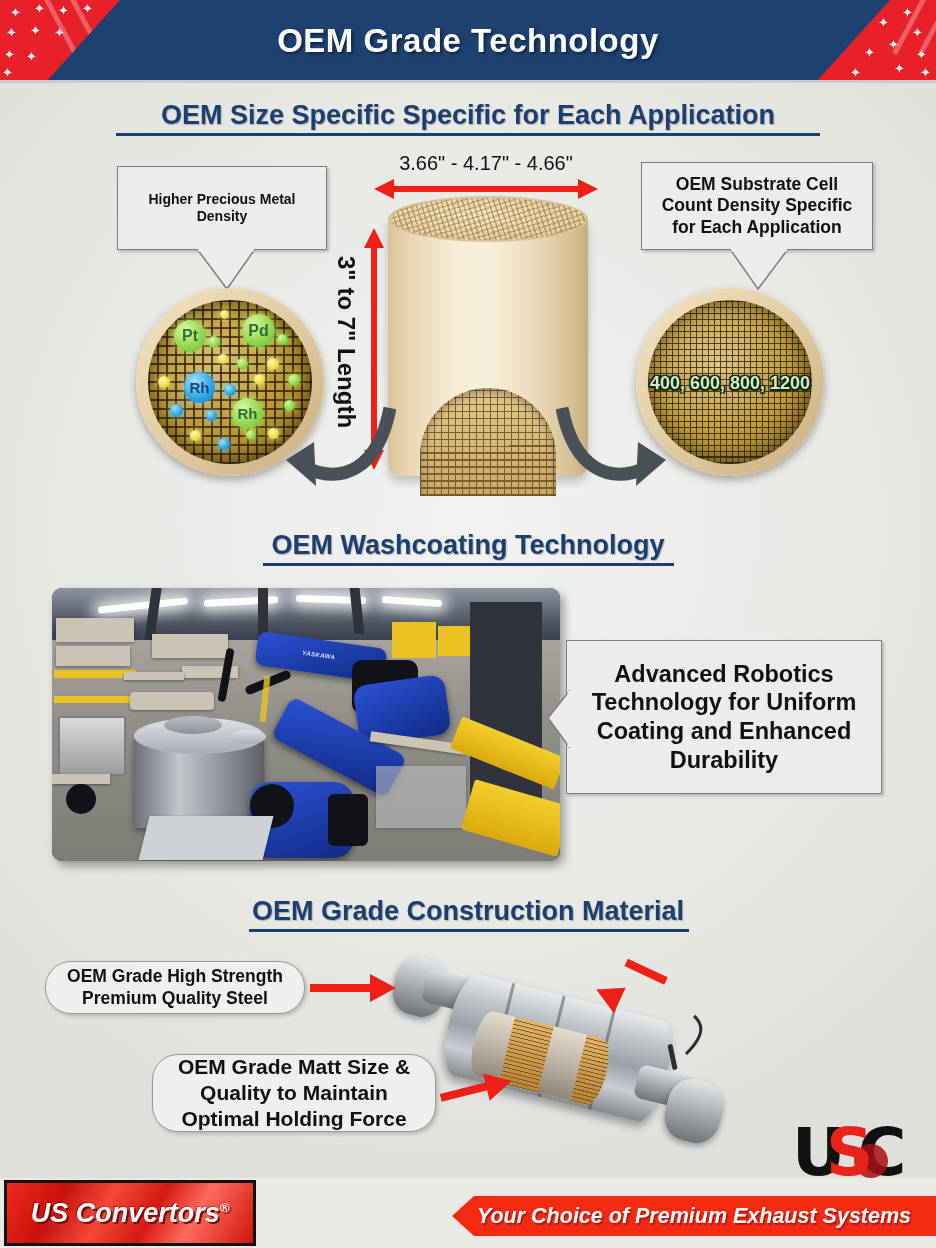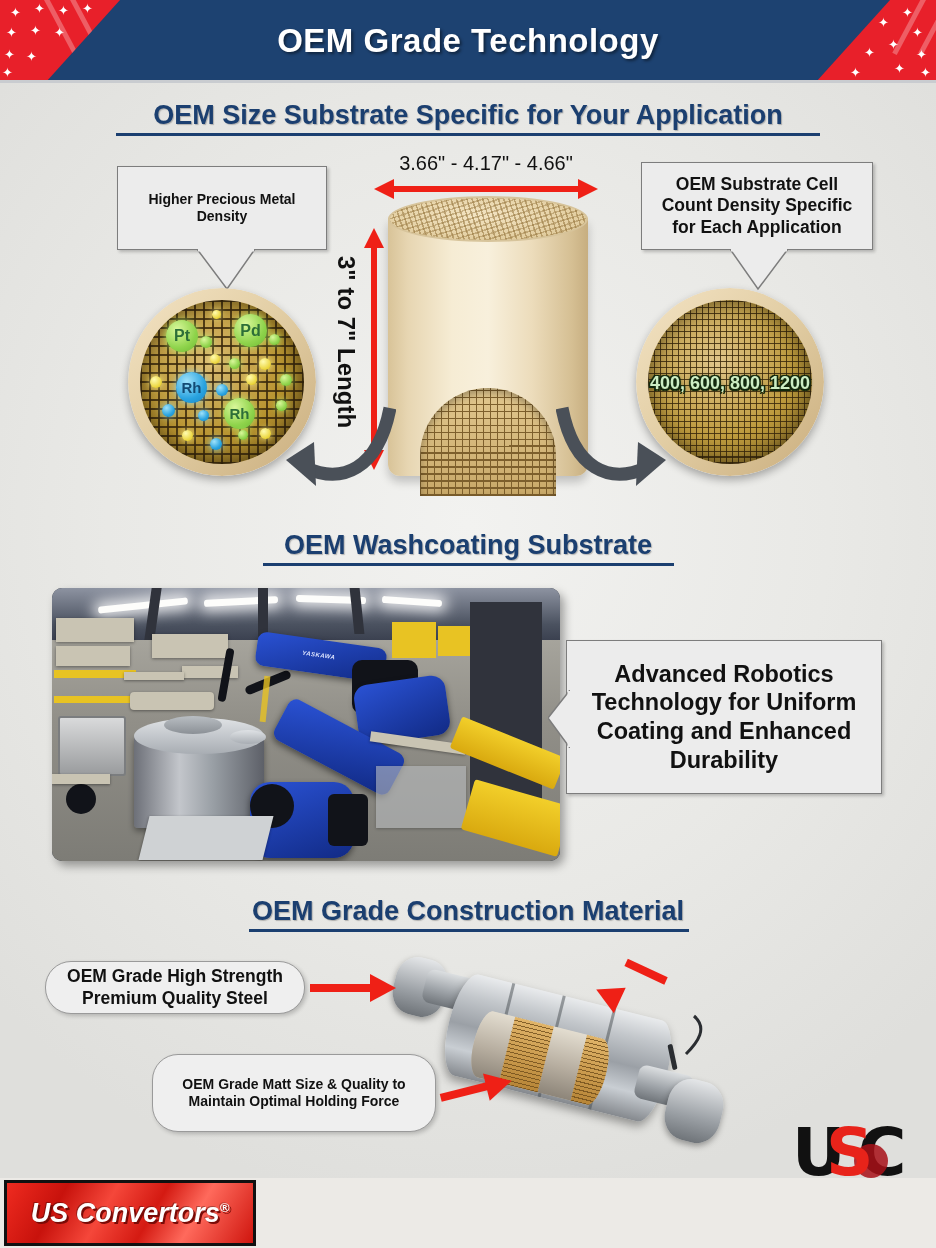--- a/index.html
+++ b/index.html
@@ -205,21 +205,21 @@
       <span class="star" style="left:100px;top:48px;">✦</span>
       <span class="star" style="left:48px;top:46px;">✦</span>
       <span class="star" style="left:78px;top:62px;">✦</span>
       <span class="star" style="left:104px;top:66px;">✦</span>
       <span class="star" style="left:34px;top:66px;">✦</span>
     </div>
     <div class="hdr-title">OEM Grade Technology</div>
   </div>
   <div class="hdr-bottom"></div>
 
-  <div class="sec-head" style="top:100px;">OEM Size Substrate Specific for Your Application</div>
+  <div class="sec-head" style="top:100px;">OEM Size Specific Specific for Each Application</div>
   <div class="sec-rule" style="left:116px;top:133px;width:704px;"></div>
 
   <div style="position:absolute;left:378px;top:152px;width:216px;text-align:center;font-size:20px;color:#111;font-weight:500;">3.66" - 4.17" - 4.66"</div>
   <div class="arrow-red">
     <div class="shaft" style="left:392px;top:186px;width:188px;height:6px;"></div>
     <div class="head" style="left:374px;top:179px;border-top:10px solid transparent;border-bottom:10px solid transparent;border-right:20px solid #ef2016;"></div>
     <div class="head" style="left:578px;top:179px;border-top:10px solid transparent;border-bottom:10px solid transparent;border-left:20px solid #ef2016;"></div>
   </div>
 
   <div class="arrow-red">
@@ -240,21 +240,21 @@
     <polygon points="0,0 58,0 30,40" fill="#ececec" stroke="#7d7d7d" stroke-width="1.5"></polygon>
     <line x1="1" y1="1" x2="57" y2="1" stroke="#ececec" stroke-width="3"></line>
   </svg>
 
   <div class="callout" style="left:641px;top:162px;width:232px;height:88px;font-size:17.5px;">OEM Substrate Cell Count Density Specific for Each Application</div>
   <svg style="position:absolute;left:730px;top:249px;width:58px;height:42px;">
     <polygon points="0,0 58,0 28,40" fill="#ececec" stroke="#7d7d7d" stroke-width="1.5"></polygon>
     <line x1="1" y1="1" x2="57" y2="1" stroke="#ececec" stroke-width="3"></line>
   </svg>
 
-  <div class="circ" style="left:128px;top:288px;width:188px;height:188px;">
+  <div class="circ" style="left:136px;top:288px;width:188px;height:188px;">
     <div class="circ-rim"></div>
     <div class="circ-core"></div>
     <div class="pm green" style="left:38px;top:32px;width:32px;height:32px;font-size:16px;">Pt</div>
     <div class="pm green" style="left:106px;top:26px;width:33px;height:33px;font-size:16px;">Pd</div>
     <div class="pm blue" style="left:48px;top:84px;width:31px;height:31px;font-size:15px;">Rh</div>
     <div class="pm green" style="left:96px;top:110px;width:31px;height:31px;font-size:15px;">Rh</div>
     <div class="pm yellow" style="left:84px;top:22px;width:9px;height:9px;"></div>
     <div class="pm green" style="left:72px;top:48px;width:12px;height:12px;"></div>
     <div class="pm yellow" style="left:82px;top:66px;width:10px;height:10px;"></div>
     <div class="pm green" style="left:101px;top:70px;width:11px;height:11px;"></div>
@@ -281,21 +281,21 @@
 
   <svg style="position:absolute;left:286px;top:398px;width:110px;height:96px;">
     <path d="M104,10 C92,72 56,86 20,70" stroke="#4a5058" stroke-width="13" fill="none" stroke-linecap="butt"></path>
     <polygon points="28,44 30,88 0,62" fill="#4a5058"></polygon>
   </svg>
   <svg style="position:absolute;left:556px;top:398px;width:110px;height:96px;">
     <path d="M6,10 C18,72 54,86 90,70" stroke="#4a5058" stroke-width="13" fill="none" stroke-linecap="butt"></path>
     <polygon points="82,44 80,88 110,62" fill="#4a5058"></polygon>
   </svg>
 
-  <div class="sec-head" style="top:530px;">OEM Washcoating Substrate</div>
+  <div class="sec-head" style="top:530px;">OEM Washcoating Technology</div>
   <div class="sec-rule" style="left:263px;top:563px;width:411px;"></div>
 
   <div class="photo">
     <div class="ph-back"></div>
     <div class="ph-ceiling"></div>
     <div class="ph-lamp" style="left:46px;top:14px;width:90px;transform:rotate(-6deg);"></div>
     <div class="ph-lamp" style="left:152px;top:10px;width:74px;transform:rotate(-3deg);"></div>
     <div class="ph-lamp" style="left:244px;top:8px;width:70px;transform:rotate(2deg);"></div>
     <div class="ph-lamp" style="left:330px;top:10px;width:60px;transform:rotate(4deg);"></div>
     <div class="ph-dark" style="left:96px;top:0;width:10px;height:52px;transform:skewX(-8deg);"></div>
@@ -372,31 +372,34 @@
   <div class="arrow-red">
     <div class="shaft" style="left:310px;top:984px;width:64px;height:8px;"></div>
     <div class="head" style="left:370px;top:974px;border-top:14px solid transparent;border-bottom:14px solid transparent;border-left:26px solid #ef2016;"></div>
   </div>
 
   <div class="arrow-red">
     <div class="shaft" style="left:622px;top:977px;width:44px;height:8px;transform:rotate(25deg);transform-origin:right center;"></div>
     <div class="head" style="left:595px;top:981px;border-top:14px solid transparent;border-bottom:14px solid transparent;border-right:26px solid #ef2016;transform:rotate(25deg);"></div>
   </div>
 
-  <div class="pill" style="left:152px;top:1054px;width:284px;height:78px;font-size:14px;">OEM Grade Matt Size &amp; Quality to Maintain Optimal Holding Force</div>
+  <div class="pill" style="left:152px;top:1054px;width:284px;height:78px;font-size:21px;">OEM Grade Matt Size &amp; Quality to Maintain Optimal Holding Force</div>
   <div class="arrow-red">
     <div class="shaft" style="left:440px;top:1088px;width:48px;height:8px;transform:rotate(-14deg);"></div>
     <div class="head" style="left:486px;top:1070px;border-top:14px solid transparent;border-bottom:14px solid transparent;border-left:26px solid #ef2016;transform:rotate(-14deg);"></div>
   </div>
 
   <div class="usclogo">
     <span class="L" style="left:0;top:0;color:#111;">U</span>
     <span class="L" style="left:34px;top:0;color:#e8231a;z-index:2;">S</span>
     <span class="L" style="left:66px;top:0;color:#111;">C</span>
     <div style="position:absolute;left:62px;top:22px;width:34px;height:34px;border-radius:50%;background:#a81118;opacity:.85;"></div>
   </div>
 
   <div class="footer"></div>
   <div class="usc-box">
     <span class="usc-txt"><span>US Convertors</span><sup>®</sup></span>
   </div>
+  <div class="tagline">
+    <span>Your Choice of Premium Exhaust Systems</span>
+  </div>
 
 </div>
 
 </body></html>

